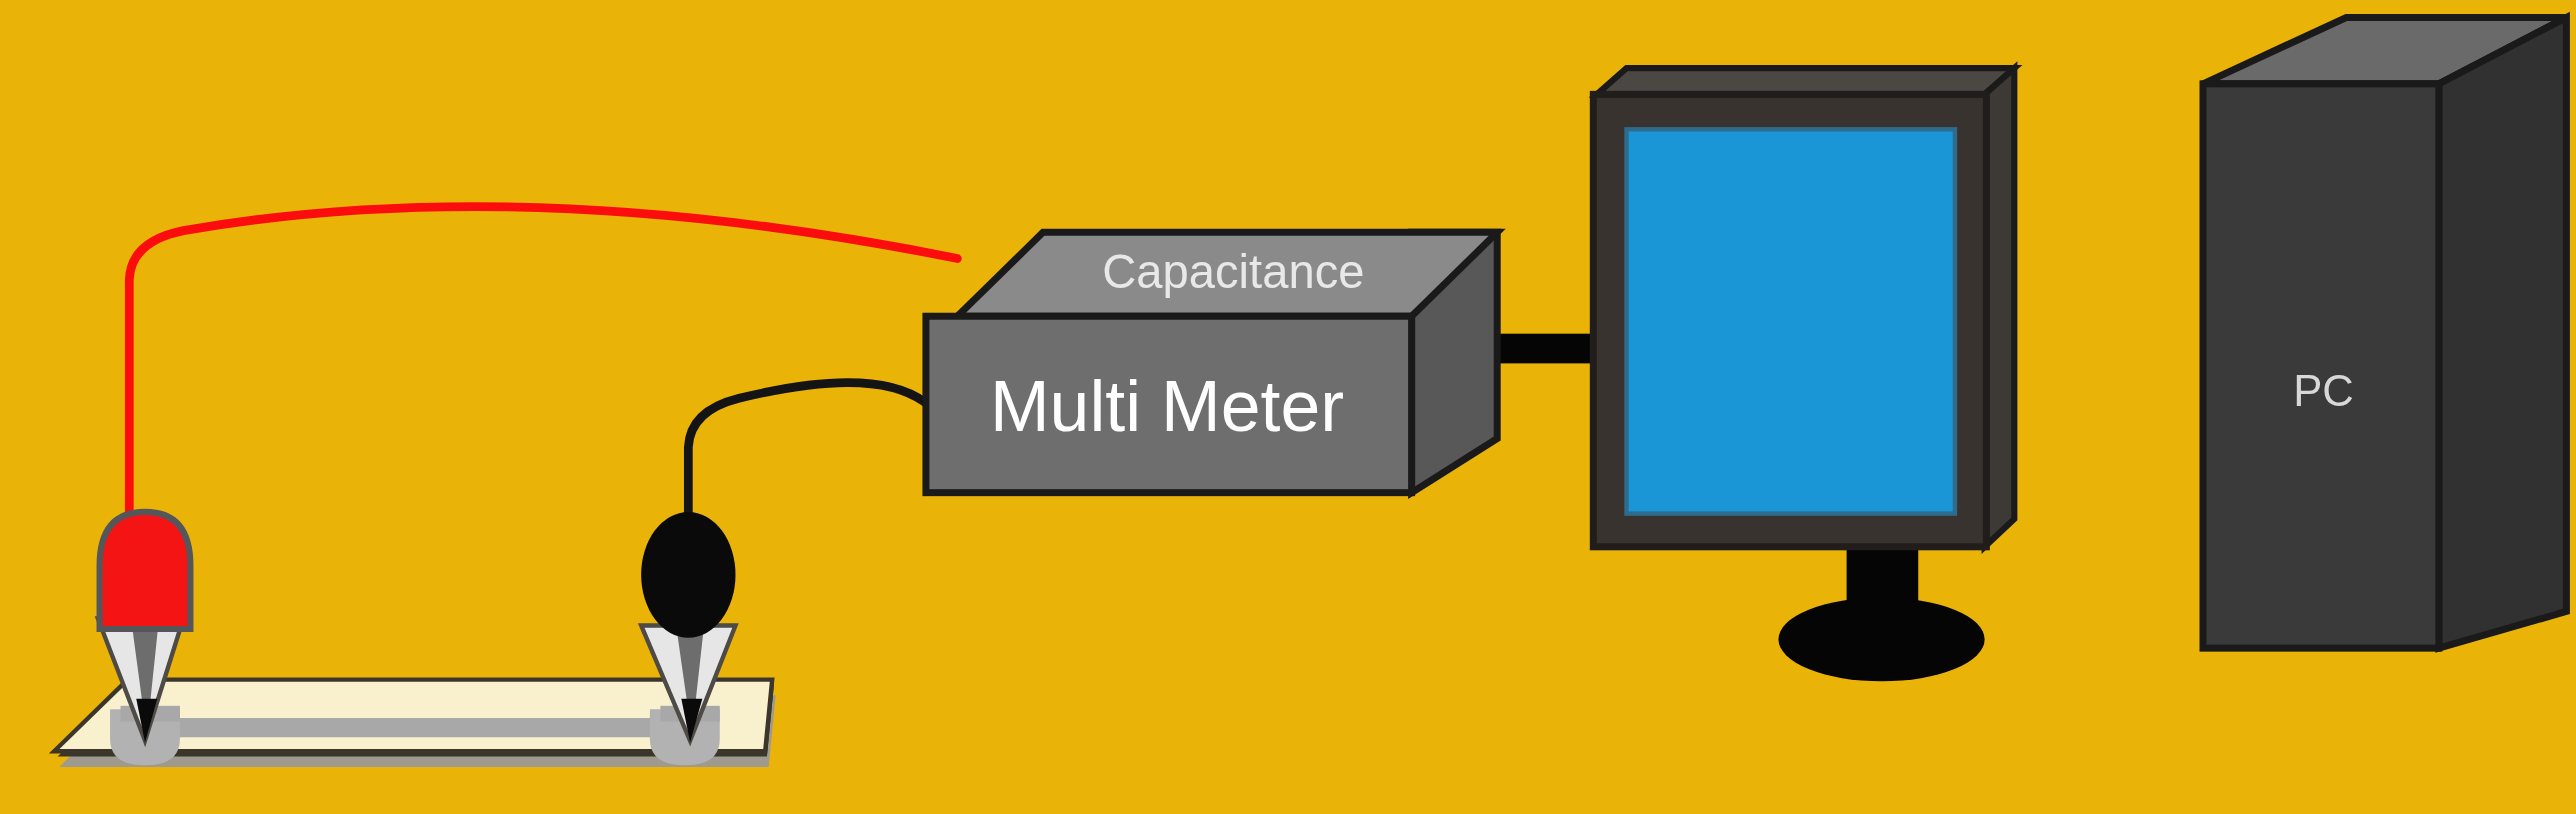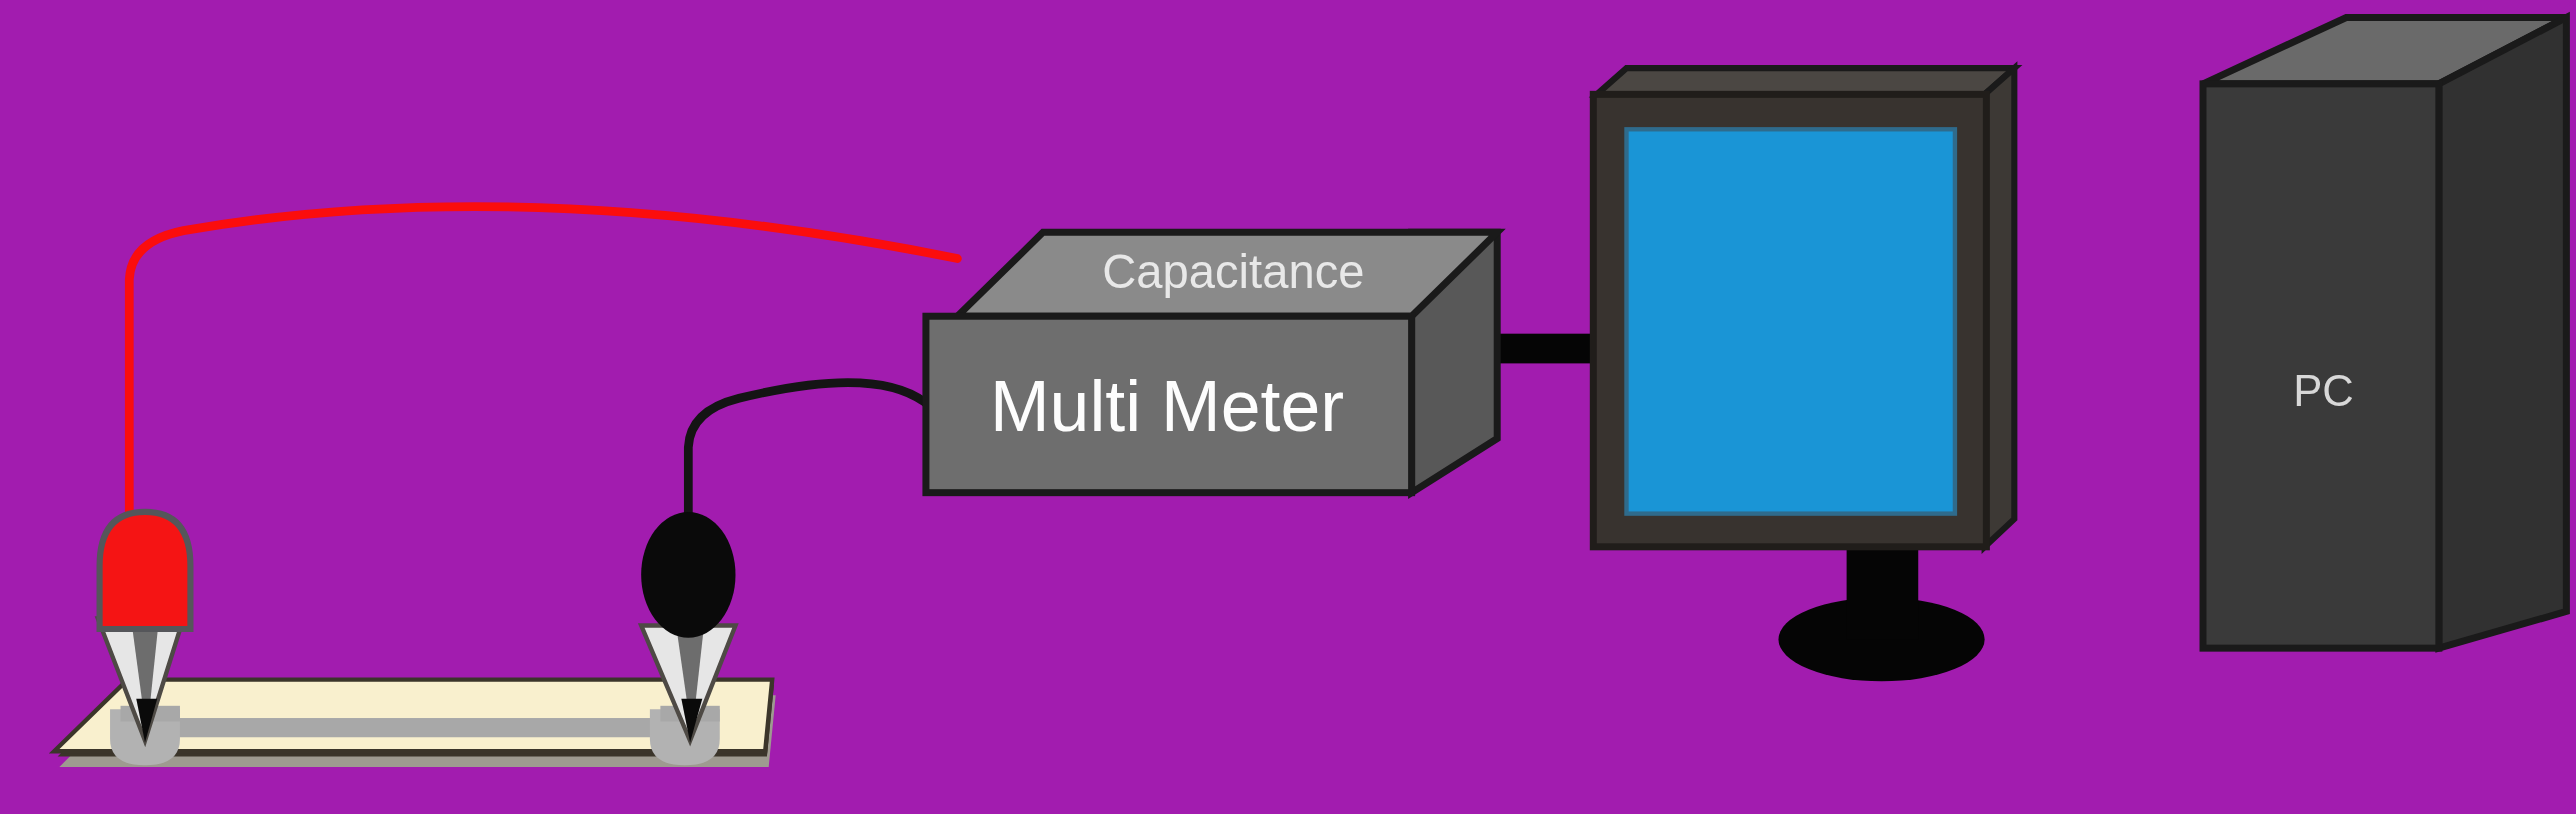--- a/index.html
+++ b/index.html
@@ -8,21 +8,21 @@
     padding: 0;
     background: #ffffff;
   }
   body {
     font-family: "Liberation Sans", sans-serif;
   }
   #stage {
     position: relative;
     width: 2576px;
     height: 815px;
-    background: #a21caf;
+    background: #eab308;
     overflow: hidden;
   }
   #scene {
     position: absolute;
     inset: 0;
     width: 100%;
     height: 100%;
     display: block;
   }
   .lbl {

